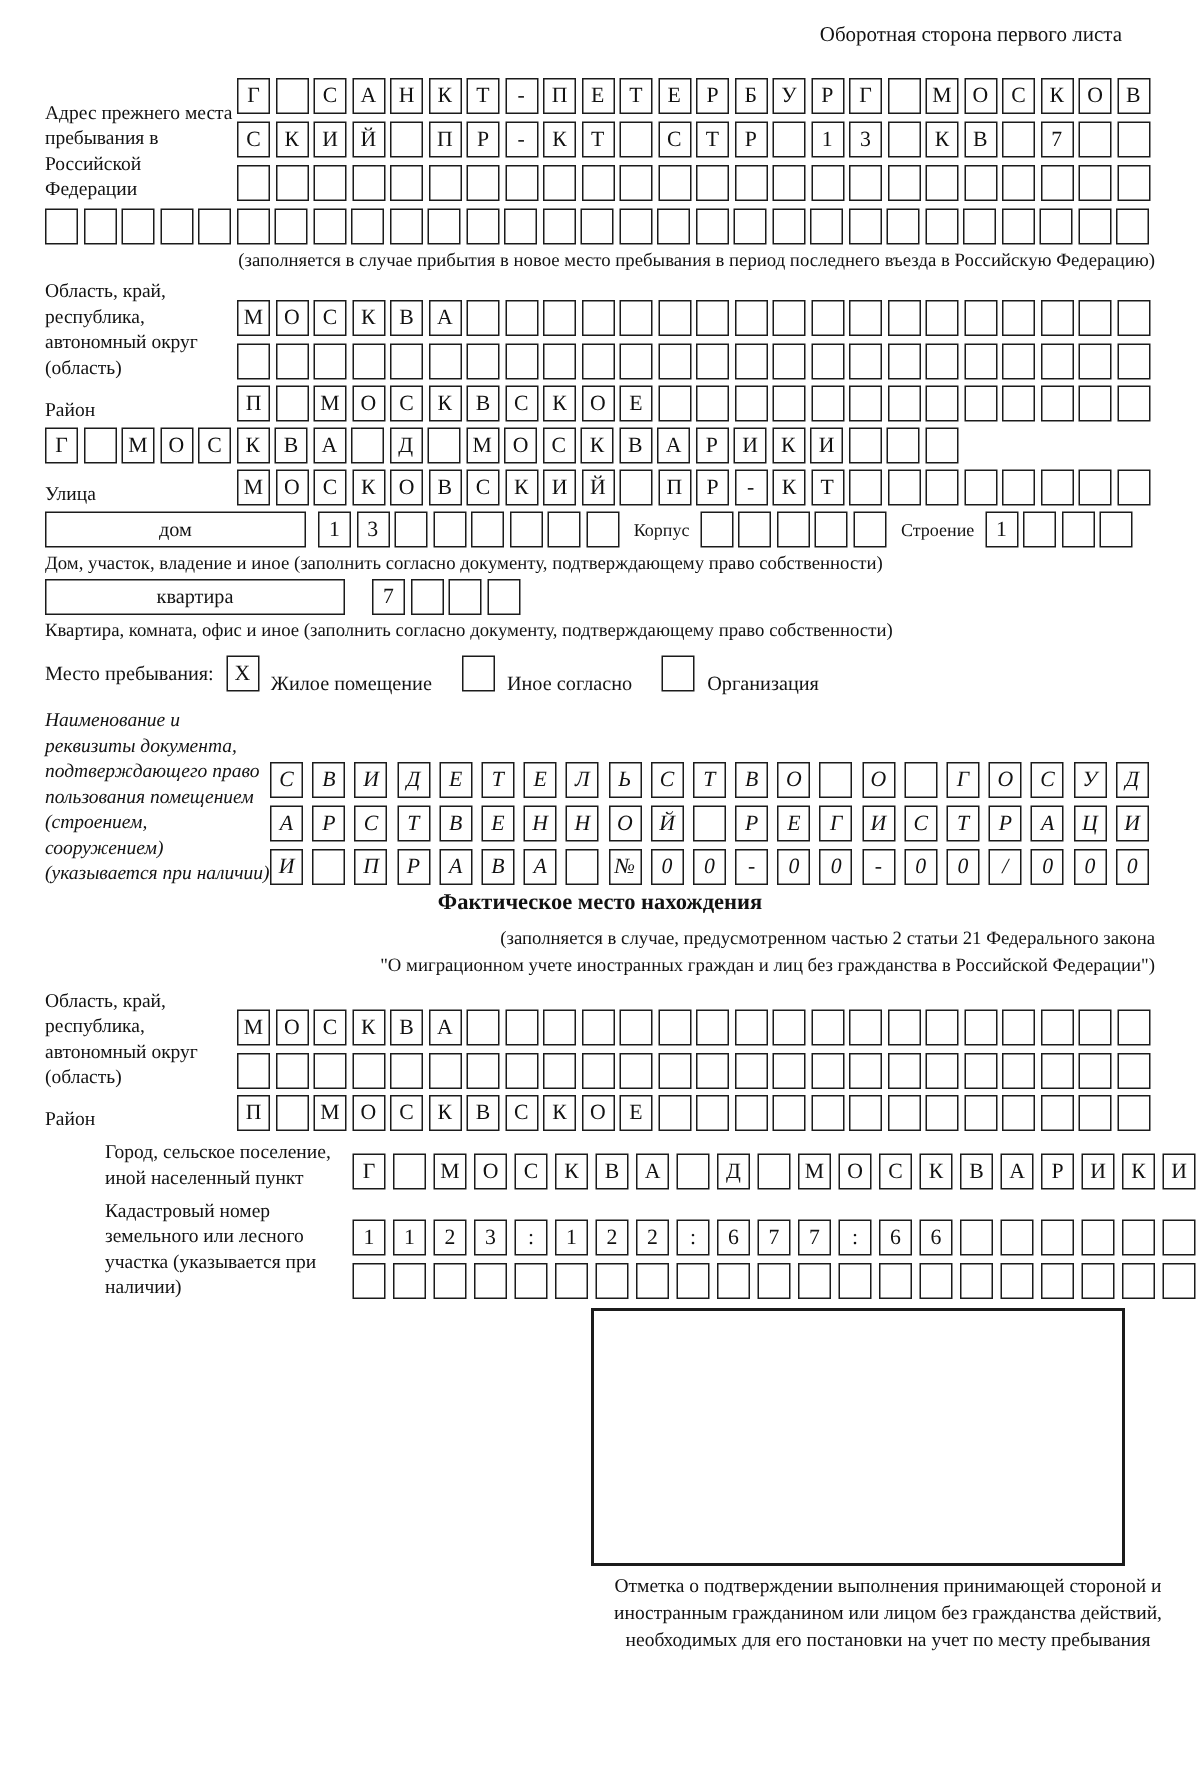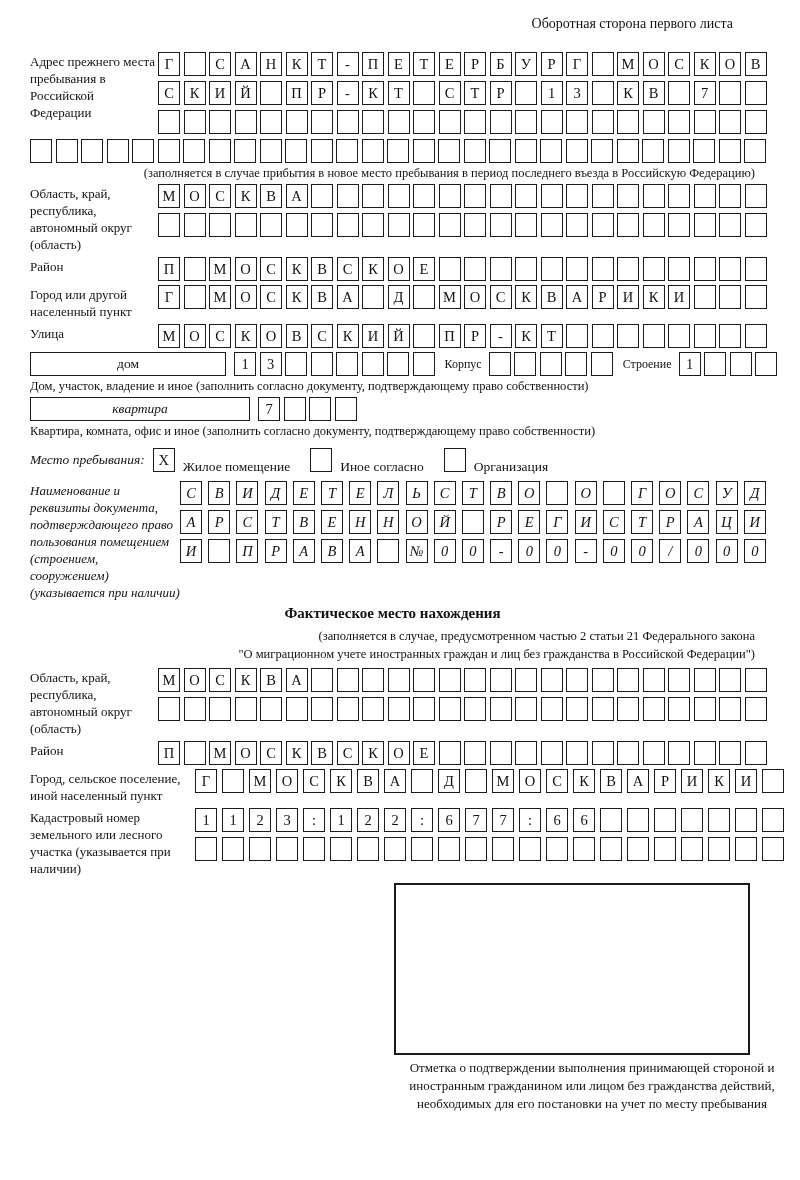--- a/index.html
+++ b/index.html
@@ -1,56 +1,56 @@
 <!DOCTYPE html>
 <html><head>
 <meta charset="utf-8">
 <style>
   html,body{margin:0;padding:0;background:#ffffff;}
   body{
     width:800px;height:1180px;overflow:hidden;
     font-family:"Liberation Serif","DejaVu Serif",serif;
     color:#121212;
   }
-  .page{width:800px;height:1180px;box-sizing:border-box;padding:16px 45px 0 30px;}
+  .page{width:800px;height:1180px;box-sizing:border-box;padding:16px 30px 0 30px;}
   .header-note{text-align:right;font-size:14px;padding-right:22px;}
 
   
   .cells-row{display:flex;gap:3.5px;}
   .cell{
     display:inline-flex;flex:none;align-items:center;justify-content:center;
     width:22px;height:24px;box-sizing:border-box;
     border:1.6px solid #1b1b1b;background:#fff;
     font-size:14.5px;line-height:1;
   }
   .gapwide{gap:6.2px;}
   .gapmed{gap:5px;}
   .rows{display:flex;flex-direction:column;gap:5px;}
 
-  .frow{display:flex;align-items:flex-start;margin-bottom:4px;}
+  .frow{display:flex;align-items:flex-end;margin-bottom:4px;}
   .flabel{flex:none;width:128px;font-size:13px;line-height:17px;padding-top:1px;}
   .flabel-doc{width:150px;}
-  .flabel-wide{width:165px;}
+  .flabel-wide{width:165px;margin-left:40px;}
 
   .fullrow{margin-top:5px;}
   .note{font-size:12.5px;line-height:16px;margin:2px 0 3px 0;}
   .center{text-align:right;}
   .title{font-weight:bold;font-size:15px;text-align:center;margin:4px 0 6px 0;}
 
   .houserow{display:flex;align-items:center;margin:2px 0 2px 0;}
   .labelbox{
     flex:none;box-sizing:border-box;border:1.6px solid #1b1b1b;height:24px;
     display:flex;align-items:center;justify-content:center;font-size:13.5px;
   }
-  .labelbox.dom{width:196px;margin-right:8px;}
-  .labelbox.kv{width:220px;margin-right:8px;font-style:italic;}
+  .labelbox.dom{width:174px;margin-right:8px;}
+  .labelbox.kv{width:200px;margin-right:18px;}
   .inline-label{font-size:12px;margin:0 7px 0 10px;}
 
   .stayrow{display:flex;align-items:center;margin:6px 0 1px 0;font-size:13.5px;}
-  .stay-label{margin-right:8px;font-style:italic;}
+  .stay-label{margin-right:8px;}
   .opt-label{margin:14px 20px 0 8px;}
   .staynote{margin-left:188px;}
 
   .stamp-box{
     box-sizing:border-box;border:2px solid #1b1b1b;background:#fff;
     width:356px;height:172px;margin:6px 0 4px 364px;
   }
   .stamp-caption{
     margin-left:352px;width:420px;text-align:center;
     font-size:13px;line-height:18px;
@@ -262,21 +262,20 @@
         <span class="cell"></span>
         <span class="cell"></span>
         <span class="cell"></span>
         <span class="cell"></span>
         <span class="cell"></span>
         <span class="cell"></span>
       </div>
   </div>
 
   <div class="frow">
-    <div class="flabel">Город или другой населенный пункт</div>
     <div class="cells-row">
         <span class="cell">Г</span>
         <span class="cell"></span>
         <span class="cell">М</span>
         <span class="cell">О</span>
         <span class="cell">С</span>
         <span class="cell">К</span>
         <span class="cell">В</span>
         <span class="cell">А</span>
         <span class="cell"></span>

